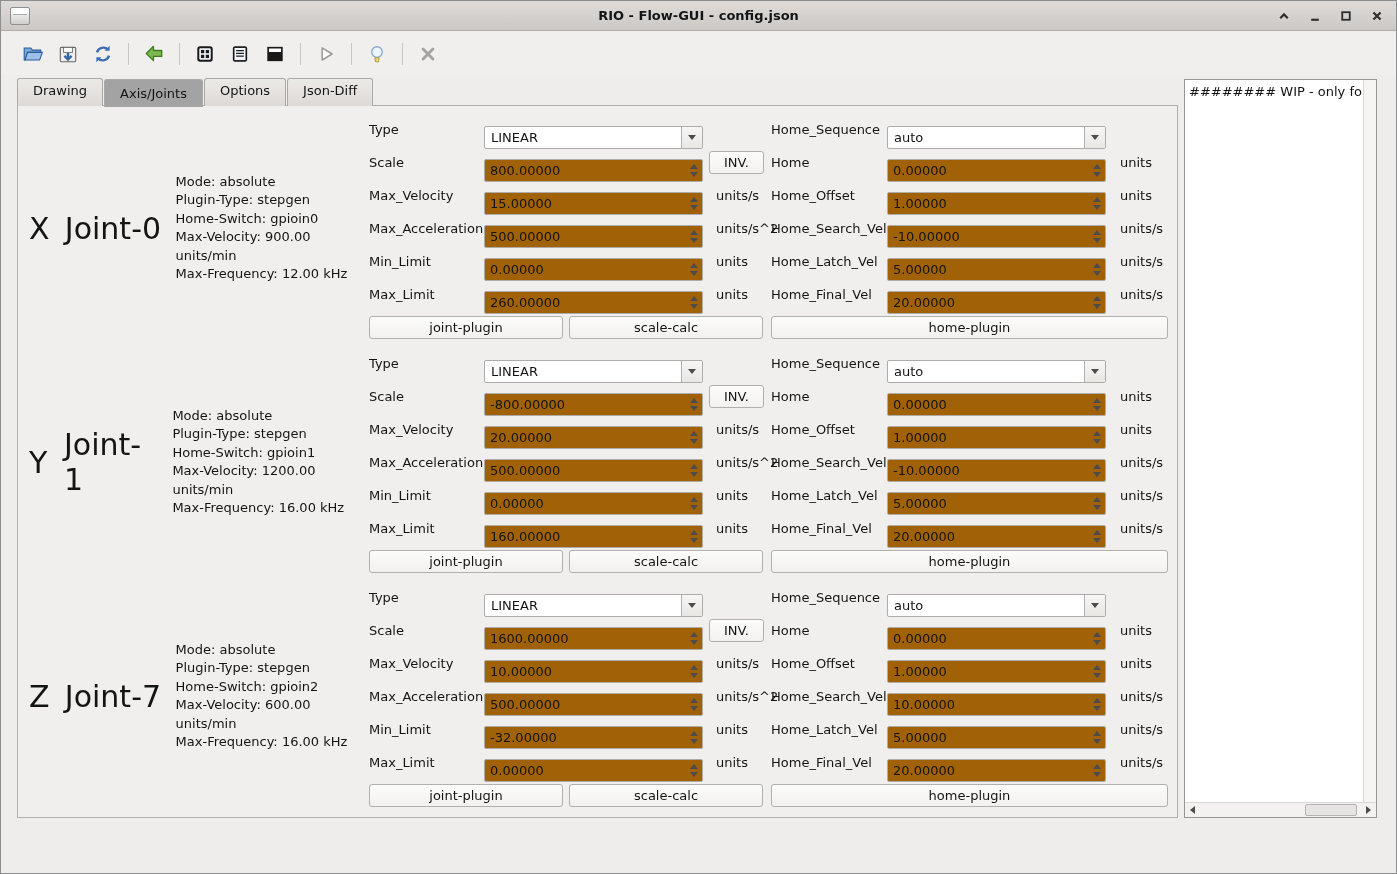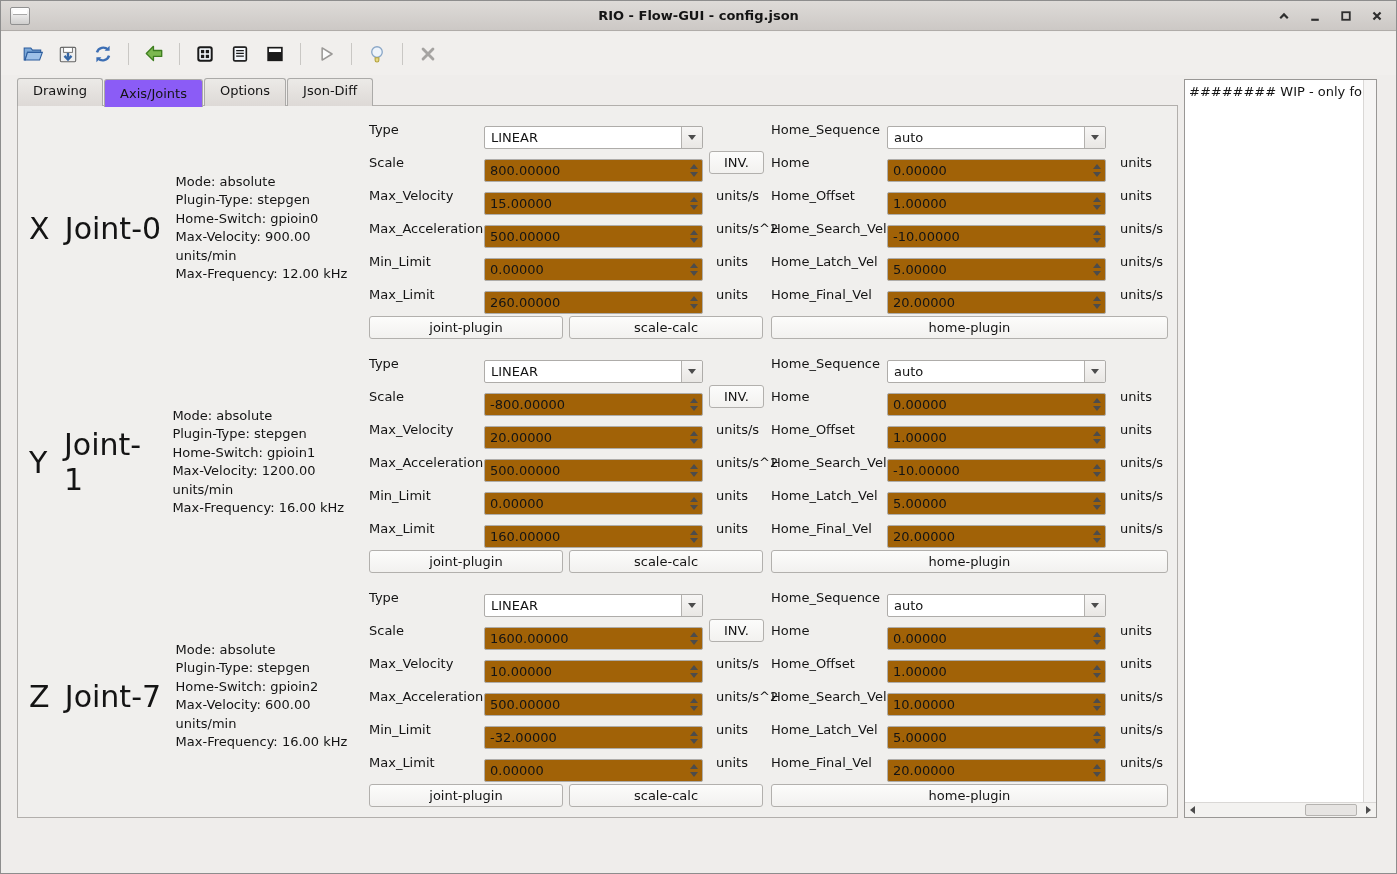--- a/index.html
+++ b/index.html
@@ -25,21 +25,21 @@
              display:flex; align-items:center; padding-left:20px; gap:11px; }
   .tool-btn { width:24px; height:24px; display:flex; align-items:center; justify-content:center; cursor:pointer; }
   .tool-sep { width:1px; height:22px; background:#c9c7c4; margin:0 2px; }
 
   
   .tabbar { position:absolute; left:16px; top:78px; height:27px; display:flex;
             align-items:flex-end; z-index:5; }
   .tab { height:28px; line-height:23px; padding:0 15px; font-size:13px; color:#141414;
          background:linear-gradient(#eceae7,#ddd9d6); border:1px solid #abaaa8;
          border-bottom:none; border-radius:3px 3px 0 0; margin-right:1px; cursor:pointer; }
-  .tab.active { height:28px; line-height:27px; background:#8b5cf6; position:relative;
+  .tab.active { height:28px; line-height:27px; background:#a3a3a3; position:relative;
                 margin-bottom:-1px; z-index:6; }
 
   
   .main-panel { position:absolute; left:16px; top:104px; width:1161px; height:713px;
                 background:#f0efed; border:1px solid #b2afac; z-index:2; }
   .joints-host { position:absolute; inset:0; padding-top:5px; }
   .joint { display:flex; height:234px; }
   .joint-left { width:351px; display:flex; align-items:center; padding-left:11px; }
   .axis-letter { font-size:30px; color:#141414; width:37px; }
   .joint-name  { font-size:30px; color:#141414; width:100px; }

